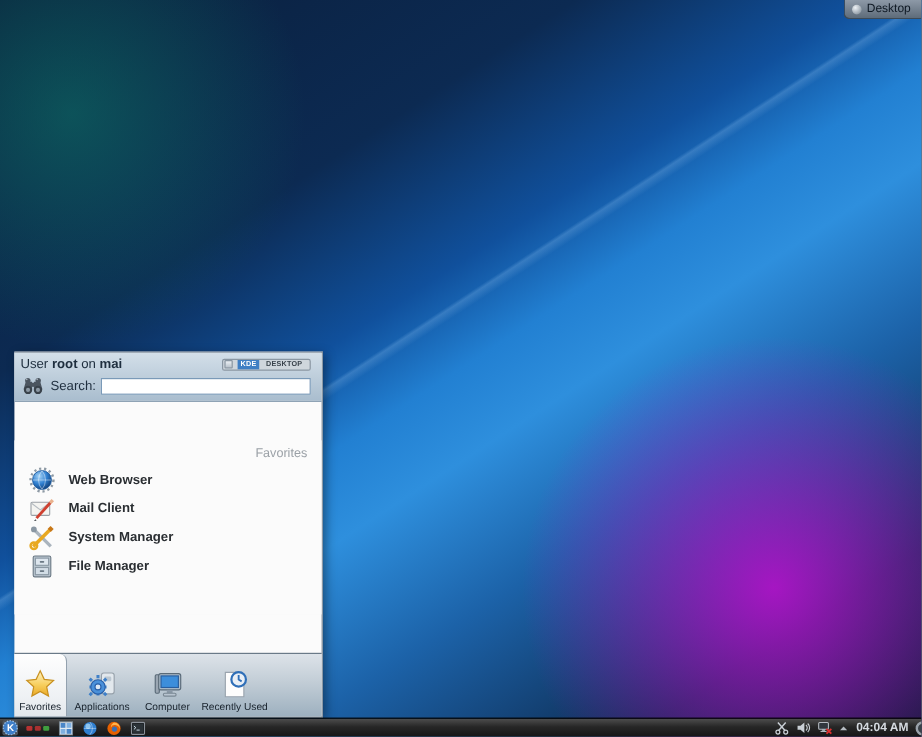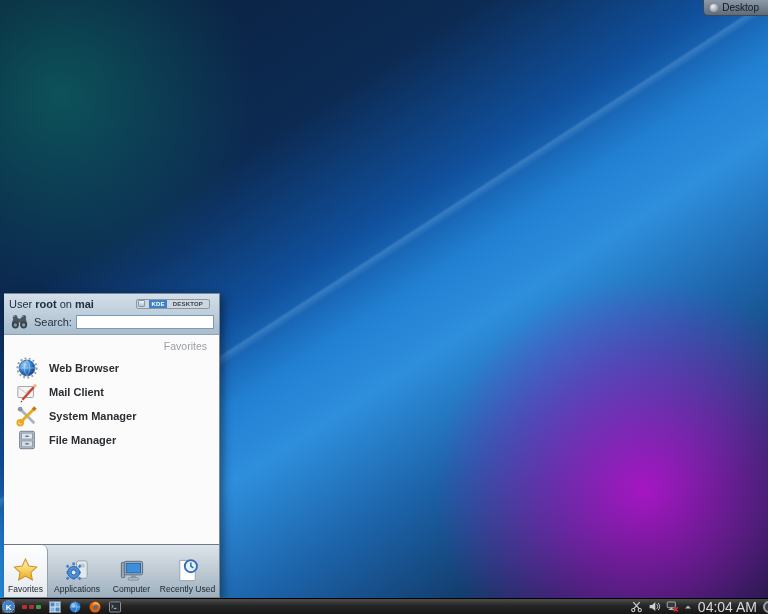--- a/index.html
+++ b/index.html
@@ -23,25 +23,26 @@
     background:linear-gradient(#8d99a7,#5e6c7a);
     border:1px solid #3d4a56; border-top:none; border-right:none;
     border-bottom-left-radius:5px; cursor:pointer;
   }
   .desktop-btn .orb{ width:8px; height:8px; border-radius:50%;
     background:radial-gradient(circle at 35% 30%, #eef2f6, #97a2ac 70%, #6a7580); }
   .desktop-btn .lbl{ font-size:10px; color:#0f1924; }
 
   
   .kickoff{
-    position:absolute; left:4px; top:293px; width:216px; height:305px;
+    position:absolute; left:12px; top:293px; width:257px; height:305px;
     display:flex; flex-direction:column;
     background:#fbfbfb;
     border:1px solid #76markdown8896; border:1px solid #7a8896; border-left:none;
     box-shadow:3px 3px 9px rgba(0,0,0,.45);
+    gap:32px;
   }
   .k-header{
     flex:0 0 38px; padding:2px 6px 3px 5px;
     background:linear-gradient(#d3dfe9,#a9bdce);
     border-bottom:1px solid #8fa3b5;
   }
   .user-line{ display:flex; align-items:center; font-size:11px; color:#1e2e3e; height:15px; }
   .user-line .b{ font-weight:bold; }
   .user-line span{ margin-right:3px; }
   .kde-badge{
@@ -90,21 +91,21 @@
     background:linear-gradient(#4d4d4d,#262626 45%,#161616);
     border-top:1px solid #000;
     display:flex; align-items:center; padding:0 0 0 2px;
   }
   .tb-left{ display:flex; align-items:center; gap:7px; }
   .tb-right{ margin-left:auto; display:flex; align-items:center; gap:5px; }
   .tb-ico{ display:flex; align-items:center; justify-content:center; width:13px; height:13px; cursor:pointer; }
   .kbtn{ background:#4a525a; border-radius:2px; }
   .pager{ display:flex; gap:2px; align-items:center; cursor:pointer; }
   .pager i{ display:block; width:5px; height:4px; border-radius:1px; }
-  .clock{ font-size:14px; color:#d5dae0; white-space:nowrap; padding:0 1px; cursor:default; }
+  .clock{ font-size:10px; color:#d5dae0; white-space:nowrap; padding:0 1px; cursor:default;font-weight:bold; }
   .moon{ width:12px; height:12px; border-radius:50%;
     border:2px solid #9aa2aa; background:#3a4148; margin-right:-7px; flex:0 0 auto; cursor:pointer; }
 </style>
 </head>
 <body>
 
 <div class="desktop">
 
   <div class="desktop-btn">
     <span class="orb"></span>

